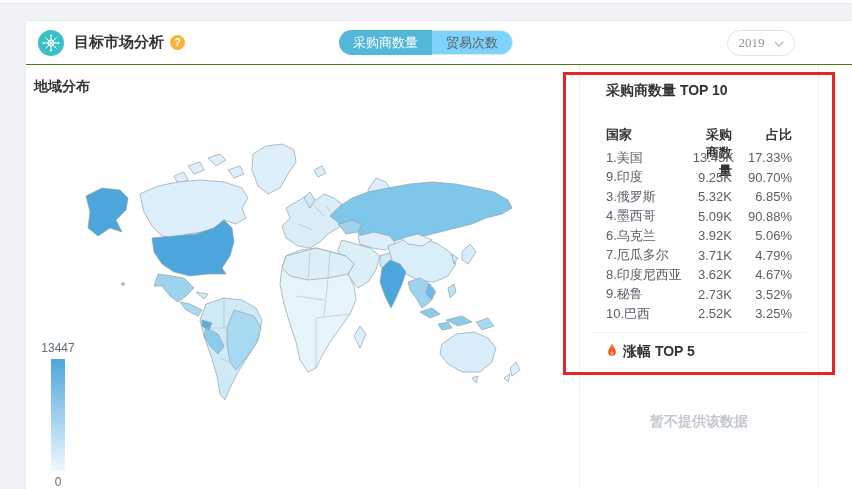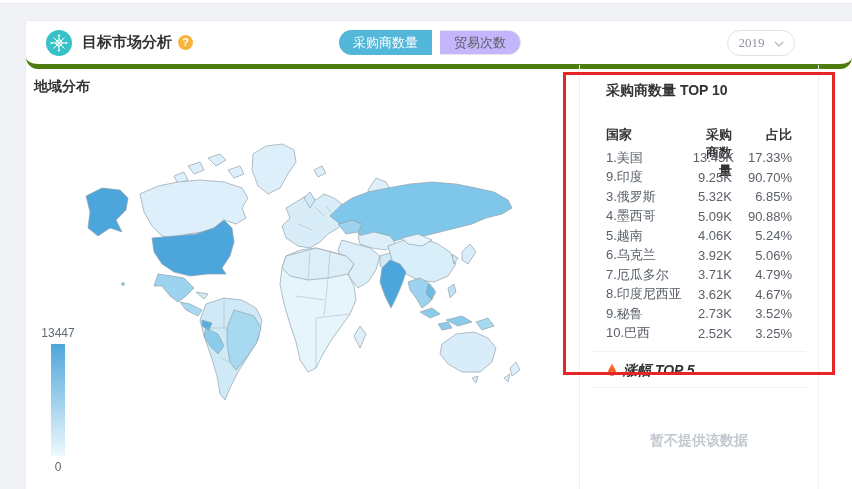--- a/index.html
+++ b/index.html
@@ -1,47 +1,47 @@
 <!DOCTYPE html>
 <html style="--icon_teal: #38c2c8; --tab_active_bg: #52b7d8; --annotation_red: #e62626; --help_orange: #f7b43c; --map_high: #4da6db; --map_low: #eef9fe; --flame_orange: #ff8033; --flame_red: #ef3c1f;"><head>
 <meta charset="utf-8">
 <style>
   html,body{margin:0;padding:0;width:852px;height:489px;overflow:hidden;
     background:#f0f2f5;font-family:"Liberation Sans","DejaVu Sans",sans-serif;position:relative;}
   .top-strip{position:absolute;top:0;left:0;right:0;height:3px;background:#fff;border-bottom:1px solid #e7eaee;}
   .card{position:absolute;left:25px;top:20px;right:0;bottom:0;background:#fff;
     border:1px solid #e9ecef;border-right:none;border-bottom:none;border-radius:4px 0 0 0;}
-  .card-header{height:43px;border-bottom:5px solid #4d7c0f;display:flex;align-items:center;position:relative;padding:0 20px;border-radius:12px;}
+  .card-header{height:43px;border-bottom:1px solid #4d7c0f;display:flex;align-items:center;position:relative;padding:0 12px;}
   .app-icon{width:26px;height:26px;flex:none;}
   .page-title{font-size:15px;font-weight:bold;color:#333;margin-left:10px;}
   .help{width:15px;height:15px;border-radius:50%;background:var(--help_orange,#f7b43c);color:#fff;
     font-size:11px;font-weight:bold;text-align:center;line-height:15px;margin-left:6px;cursor:pointer;}
   .segmented{position:absolute;left:313px;top:9px;display:flex;height:25px;font-size:13px;}
   .seg-btn{display:flex;align-items:center;justify-content:center;padding:0 14px;cursor:pointer;box-sizing:border-box;}
   .seg-btn.active{background:var(--tab_active_bg,#52b7d8);color:#fff;border-radius:13px 0 0 13px;}
-  .seg-btn.inactive{background:#c4b5fd;color:#5c6066;border:1px solid #e4e7ea;border-left:none;border-radius:0 13px 13px 0;margin-left:8px;}
+  .seg-btn.inactive{background:#7dd3fc;color:#5c6066;border:1px solid #e4e7ea;border-left:none;border-radius:0 13px 13px 0;}
   .year-select{position:absolute;right:57px;top:9px;width:68px;height:26px;border:1px solid #dfe3e8;border-radius:14px;
     display:flex;align-items:center;justify-content:center;gap:9px;color:#8f959e;font-size:13px;cursor:pointer;background:#fff;box-sizing:border-box;font-family:Liberation Serif, serif;}
   .card-body{position:absolute;top:44px;left:0;right:0;bottom:0;display:flex;}
   .map-panel{width:553px;position:relative;flex:none;}
   .map-title{position:absolute;left:8px;top:13px;font-size:14px;font-weight:bold;color:#333;}
   .map-svg{position:absolute;left:2px;top:31px;}
-  .legend{position:absolute;left:10px;top:261px;width:44px;text-align:center;font-size:12px;color:#5f6b73;}
+  .legend{position:absolute;left:10px;top:276px;width:44px;text-align:center;font-size:12px;color:#5f6b73;}
   .legend-bar{width:14px;height:112px;margin:4px auto;background:linear-gradient(to bottom,var(--map_high,#4da6db),var(--map_low,#eef9fe));}
   .right-panel{width:240px;flex:none;border-left:1px solid #edf0f2;border-right:1px solid #edf0f2;
     padding:0 26px;box-sizing:border-box;position:relative;}
   .panel-title{margin-top:17px;font-size:14px;font-weight:bold;color:#333;}
   .t-head{display:flex;margin-top:26px;font-size:13px;font-weight:bold;color:#333;height:16px;}
   .t-rows{margin-top:6px;}
   .t-row{display:flex;height:19.5px;align-items:center;font-size:13px;color:#5a6068;}
   .c-country{width:90px;text-align:left;}
   .c-count{flex:1;text-align:right;padding-right:4px;}
   .c-pct{width:56px;text-align:right;}
   .divider{border-top:1px solid #f0f2f4;margin:8px -14px 0;}
-  .rise-title{display:flex;align-items:center;gap:5px;margin-top:11px;font-size:14px;font-weight:bold;color:#333;height:16px;font-style:italic;}
+  .rise-title{display:flex;align-items:center;gap:5px;margin-top:11px;font-size:14px;font-weight:bold;color:#333;height:16px;}
   .empty-text{margin-top:44px;text-align:center;font-size:14px;color:#c3c7cf;font-weight:bold;}
   .annotation-box{position:absolute;left:563px;top:72px;width:272px;height:303px;box-sizing:border-box;
     border:3px solid var(--annotation_red,#e62626);z-index:10;pointer-events:none;}
   svg .cline{fill:none;stroke:#a2b0ba;stroke-width:0.5;}
 </style>
 </head>
 <body>
 
 <div class="top-strip"></div>
 
@@ -182,25 +182,20 @@
     <span class="c-count">5.32K</span>
     <span class="c-pct">6.85%</span>
   </div>
 
   <div class="t-row">
     <span class="c-country">4.墨西哥</span>
     <span class="c-count">5.09K</span>
     <span class="c-pct">90.88%</span>
   </div>
 
-  <div class="t-row">
-    <span class="c-country">5.越南</span>
-    <span class="c-count">4.06K</span>
-    <span class="c-pct">5.24%</span>
-  </div>
 
   <div class="t-row">
     <span class="c-country">6.乌克兰</span>
     <span class="c-count">3.92K</span>
     <span class="c-pct">5.06%</span>
   </div>
 
   <div class="t-row">
     <span class="c-country">7.厄瓜多尔</span>
     <span class="c-count">3.71K</span>

